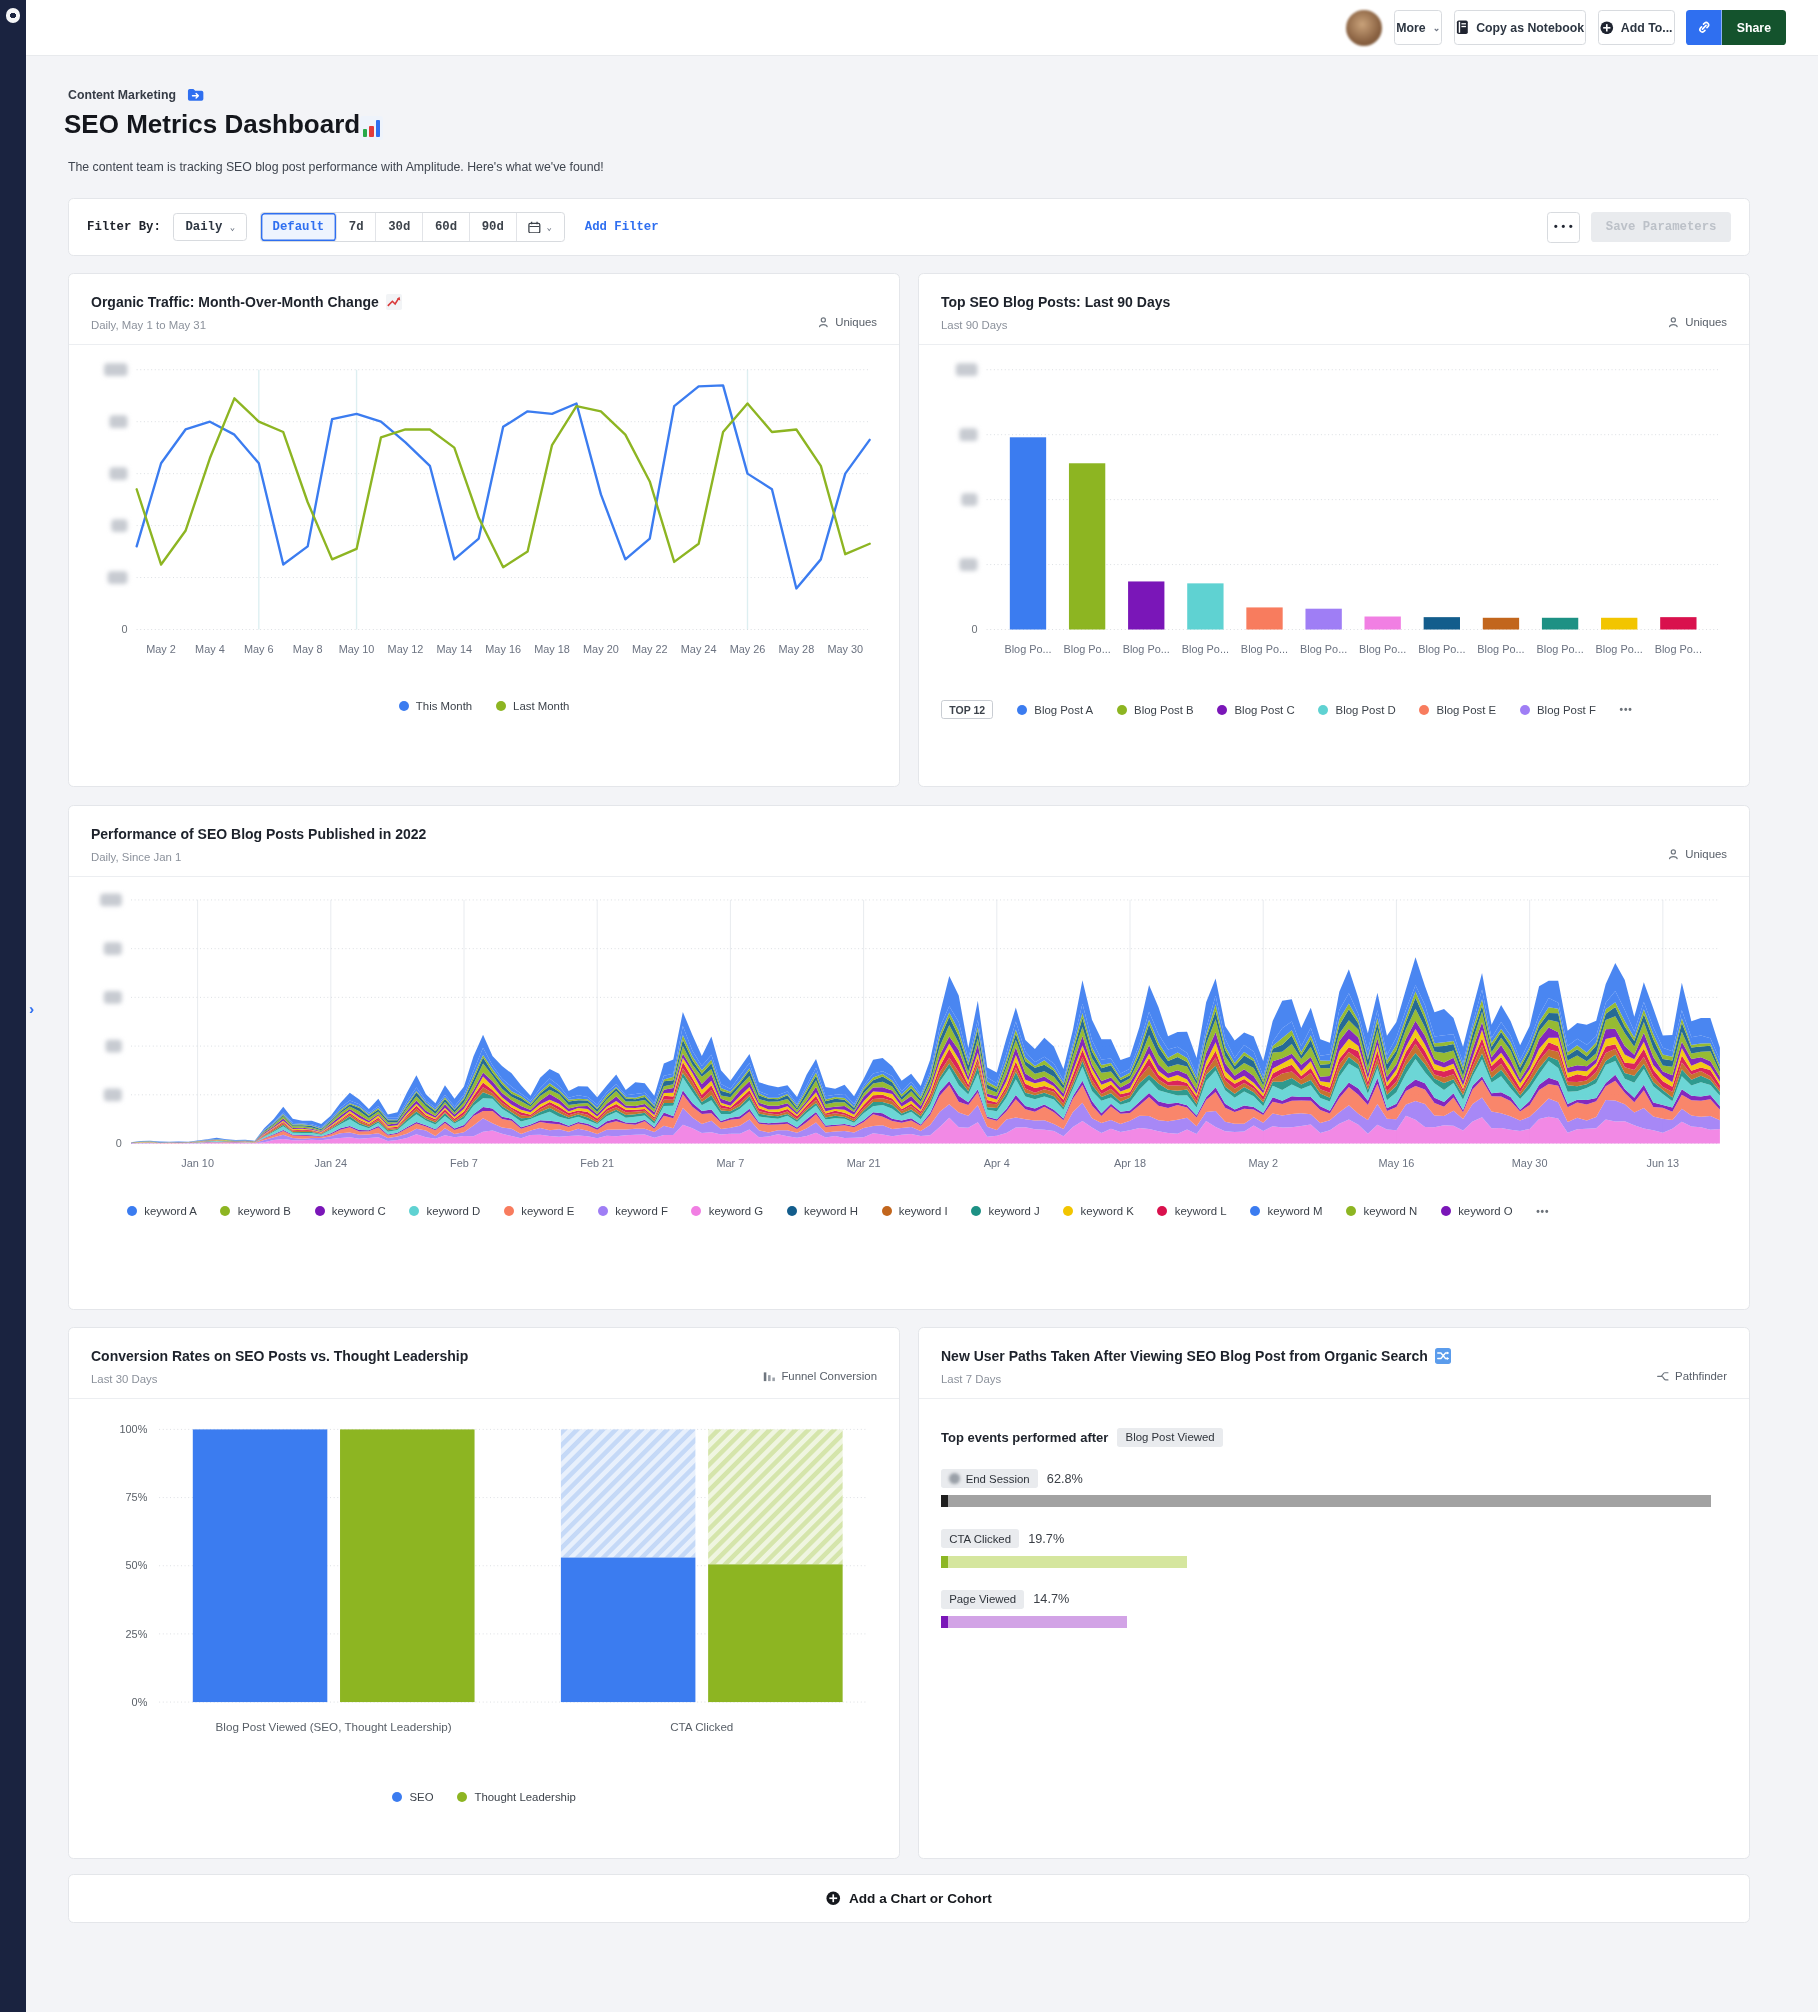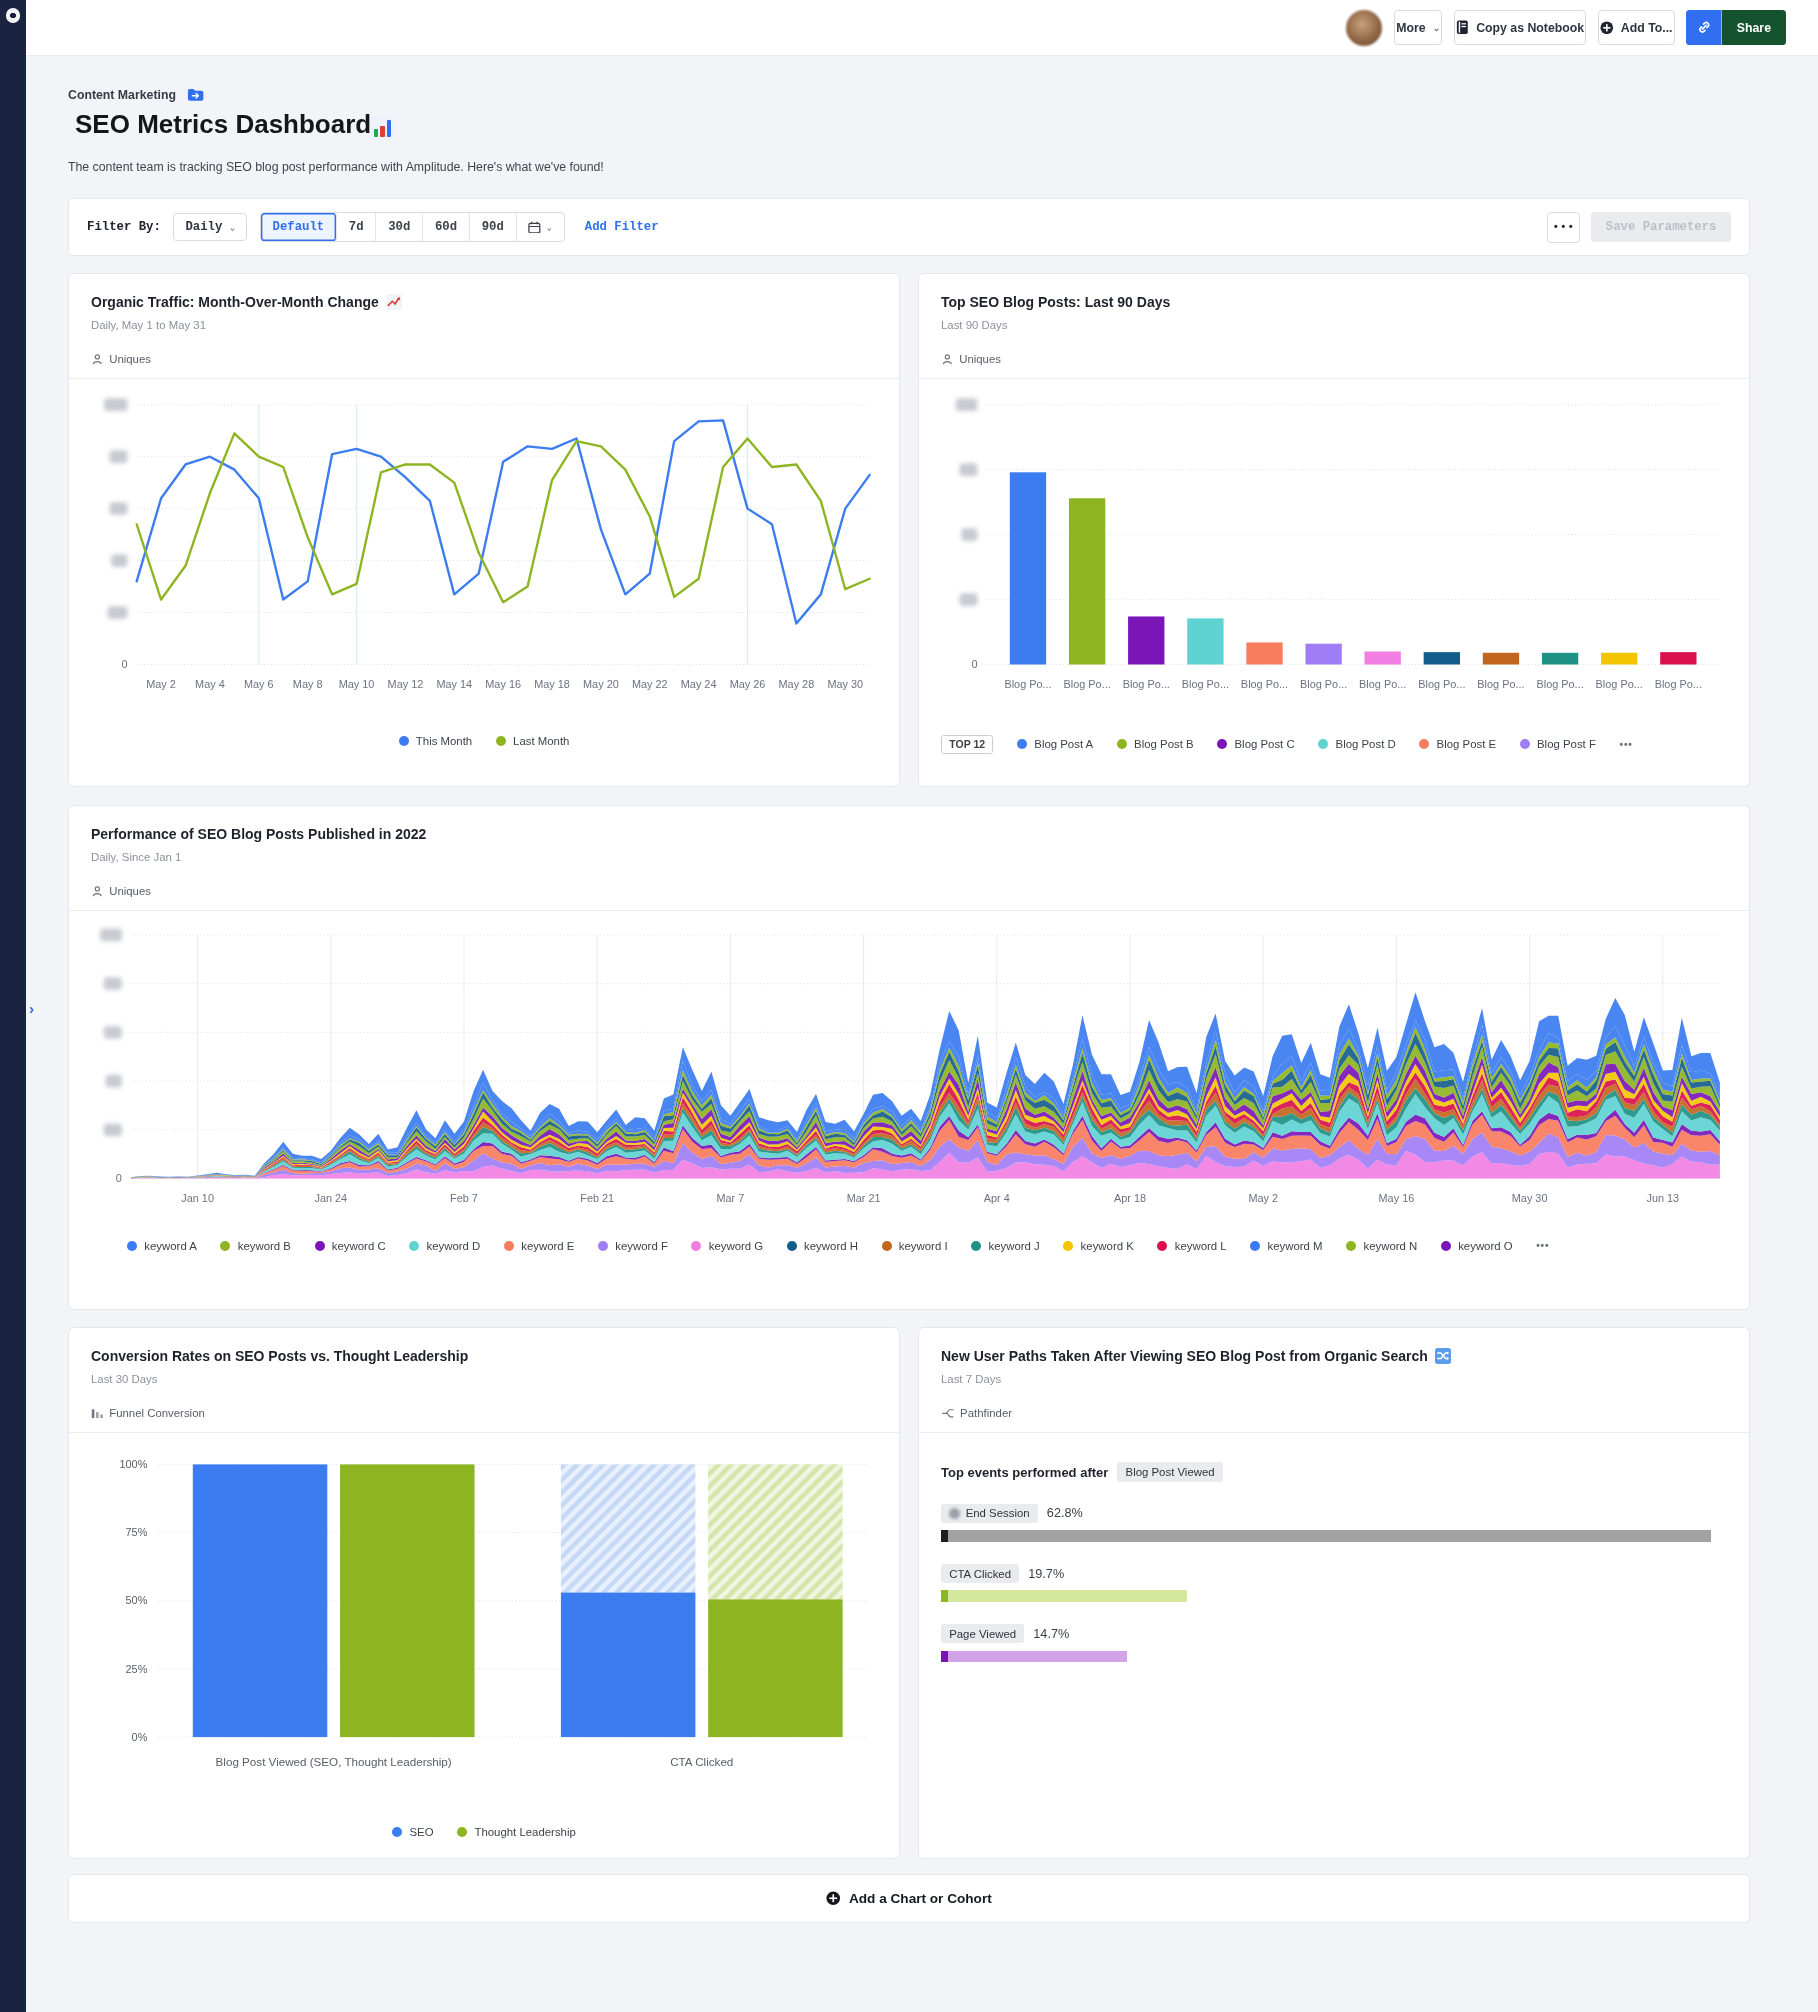--- a/index.html
+++ b/index.html
@@ -18,21 +18,21 @@
   .tbtn { height:35px; display:flex; align-items:center; gap:7.3px; padding:0 1px; background:#fff;
     border:0.9px solid #d8dbdf; border-radius:3.6px; font-size:12.3px; font-weight:700; color:#2d3642; }
   .caret { font-size:9px; color:#6a7280; }
   .share-split { display:flex; height:35px; border-radius:3.6px; overflow:hidden; }
   .share-link { width:36px; background:#2f6ff0; display:flex; align-items:center; justify-content:center; border-right:0.9px solid rgba(255,255,255,.45); }
   .share-main { background:#14532d; color:#fff; font-size:12.3px; font-weight:700; display:flex; align-items:center; padding:0 14.5px; }
 
   
   .breadcrumb { position:absolute; left:68px; top:88px; display:flex; align-items:center; gap:11px;
     font-size:12.3px; font-weight:700; color:#363c46; }
-  .page-title { position:absolute; left:75px; top:109px; display:flex; align-items:flex-end; 
+  .page-title { position:absolute; left:64px; top:109px; display:flex; align-items:flex-end; 
     font-size:26px; font-weight:700; color:#14161c; }
   .emoji-barchart { width:23px; height:23.6px; background:#eef3fb; border-radius:2.7px; position:relative; }
   .emoji-barchart i { position:absolute; bottom:2.7px; width:4.5px; border-radius:0.9px; }
   .emoji-barchart .b1 { left:2.7px;  height:8.2px;  background:#27a84a; }
   .emoji-barchart .b2 { left:9px; height:11.8px; background:#e23b3b; }
   .emoji-barchart .b3 { left:15.5px; height:17.3px; background:#2f6ff0; }
   .page-sub { position:absolute; left:68px; top:160px; font-size:12.3px; color:#3f454f; }
 
   
   .filter-card { position:absolute; left:68px; top:198px; width:1682px; height:58px; background:#fff;
@@ -45,21 +45,21 @@
   .seg:last-child { border-right:none; }
   .seg.selected { color:#2f6ff0; background:#eef4fe; box-shadow:inset 0 0 0 1.4px #2f6ff0; border-radius:3.6px; }
   .link-btn { color:#2f6ff0; font-size:12.3px; font-weight:700; margin-left:7.3px; }
   .filter-right { margin-left:auto; display:flex; align-items:center; gap:11px; }
   .more-sq { width:33px; height:31px; border:0.9px solid #d8dbdf; border-radius:3.6px; background:#fff;
     display:flex; align-items:center; justify-content:center; font-size:11px; letter-spacing:0.9px; color:#1f2430; font-weight:700; }
   .save-disabled { background:#e9ebee; color:#bcc1c8; font-size:12.3px; font-weight:700; padding:8.2px 14.5px; border-radius:3.6px; }
 
   
   .card { position:absolute; background:#fff; border:0.9px solid #e4e6ea; border-radius:5.5px; }
-  .card-head { display:flex; align-items:flex-start; justify-content:space-between; padding:20px 22px 12.7px; border-bottom:0.9px solid #eceef1;flex-direction:column; }
+  .card-head { display:flex; align-items:flex-start; justify-content:space-between; padding:20px 22px 12.7px; border-bottom:0.9px solid #eceef1; }
   .card-title { font-size:14px; font-weight:700; color:#1d222b; display:flex; align-items:center; gap:7.3px; }
   .card-sub { font-size:11.4px; color:#8b919b; margin-top:9px; }
   .metric-badge { display:flex; align-items:center; gap:5.5px; font-size:11.4px; color:#575e68; margin-top:22px; white-space:nowrap; }
   .card-body { padding:12.7px 22px 16.4px; }
 
   .emoji-linechart { width:15.5px; height:15.5px; background:#f2f4f6; border-radius:1.8px; display:inline-block; }
   .emoji-shuffle { width:15.5px; height:15.5px; background:#5b9cec; border-radius:2.7px; display:inline-block; }
 
   .legend-row { display:flex; align-items:center; gap:23.6px; margin-top:12.7px; font-size:11.4px; color:#3c424a; flex-wrap:wrap; }
   .legend-row.centered { justify-content:center; }

